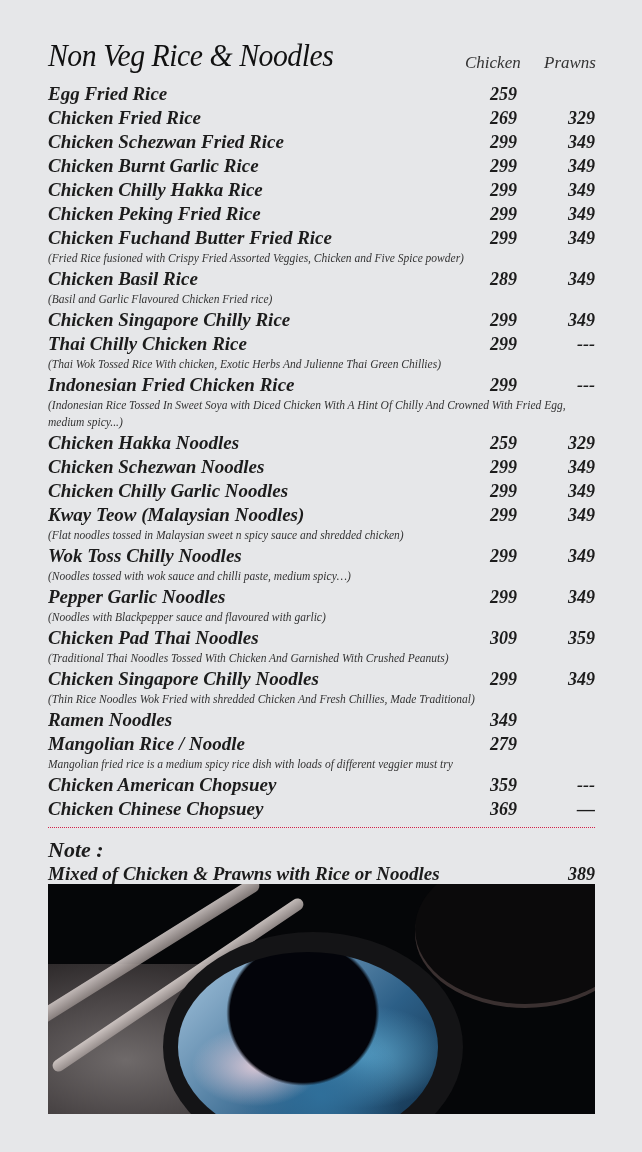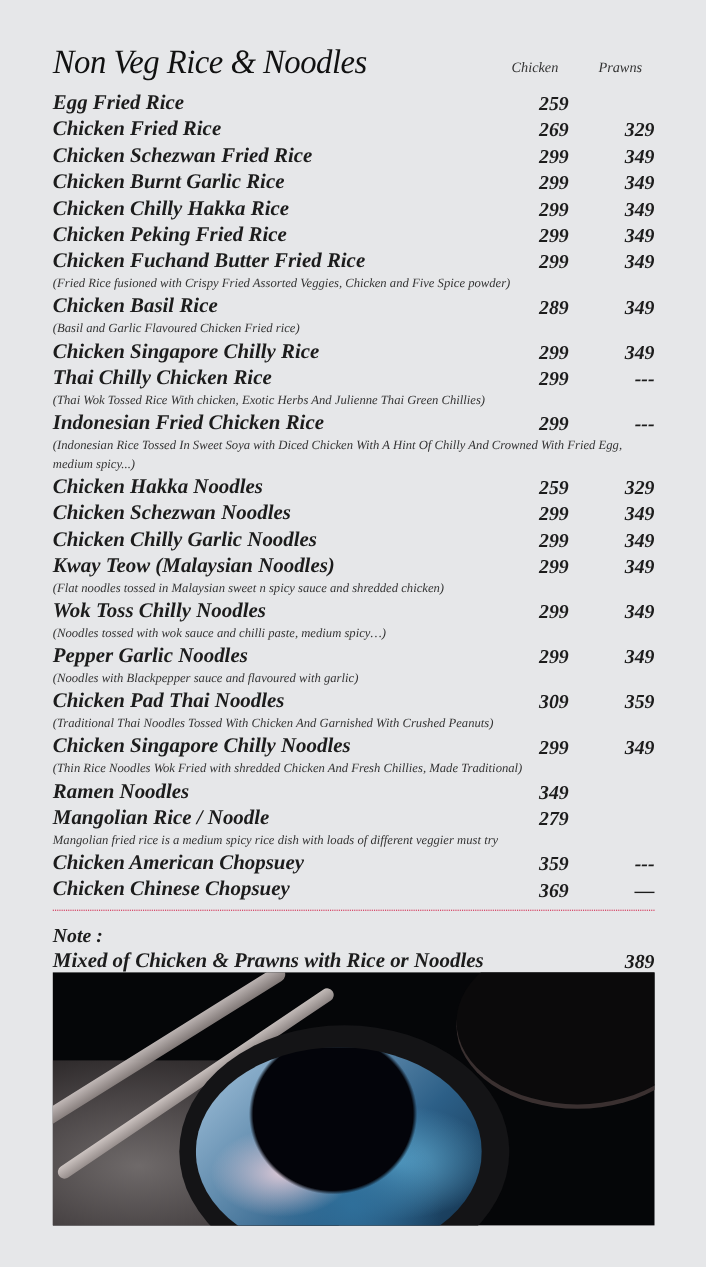--- a/index.html
+++ b/index.html
@@ -14,21 +14,21 @@
   .header { position: relative; height: 84px; }
   .title {
     position: absolute; left: 0; top: 38px;
     font-family: "Liberation Serif", serif; font-style: italic;
     font-size: 31px; letter-spacing: -0.5px; color: #111;
     transform: scaleX(0.96); transform-origin: left;
   }
   .col-head {
     position: absolute; top: 53px;
     font-family: "Liberation Serif", serif; font-style: italic;
-    font-size: 13px; color: #333;
+    font-size: 17px; color: #333;
   }
   .col-head.chicken { left: 417px; }
   .col-head.prawns { left: 496px; }
   .items { position: absolute; left: 0; top: 82px; width: 547px; }
   .item { position: relative; height: 24px; }
   .item .name {
     position: absolute; left: 0; top: 0;
     font-family: "Liberation Serif", serif; font-style: italic; font-weight: bold;
     font-size: 19px; line-height: 24px; color: #1c1c1c; white-space: nowrap;
   }
@@ -42,21 +42,21 @@
   .desc {
     font-family: "Liberation Serif", serif; font-style: italic;
     font-size: 11.5px; line-height: 17px; color: #333; white-space: nowrap;
   }
   .desc.wrap { white-space: normal; width: 540px; }
   .divider {
     border-top: 1px dotted #d2234a; margin-top: 6px; height: 0;
   }
   .note-label {
     font-family: "Liberation Serif", serif; font-style: italic; font-weight: bold;
-    font-size: 18px; line-height: 24px; margin-top: 10px; color: #1c1c1c;
+    font-size: 22px; line-height: 24px; margin-top: 10px; color: #1c1c1c;
   }
   .note-row { position: relative; height: 26px; }
   .note-row .name {
     position: absolute; left: 0; top: 0;
     font-family: "Liberation Serif", serif; font-style: italic; font-weight: bold;
     font-size: 19px; line-height: 24px; color: #1c1c1c;
   }
   .note-row .price {
     position: absolute; right: 0; top: 0;
     font-family: "Liberation Serif", serif; font-style: italic; font-weight: bold;

